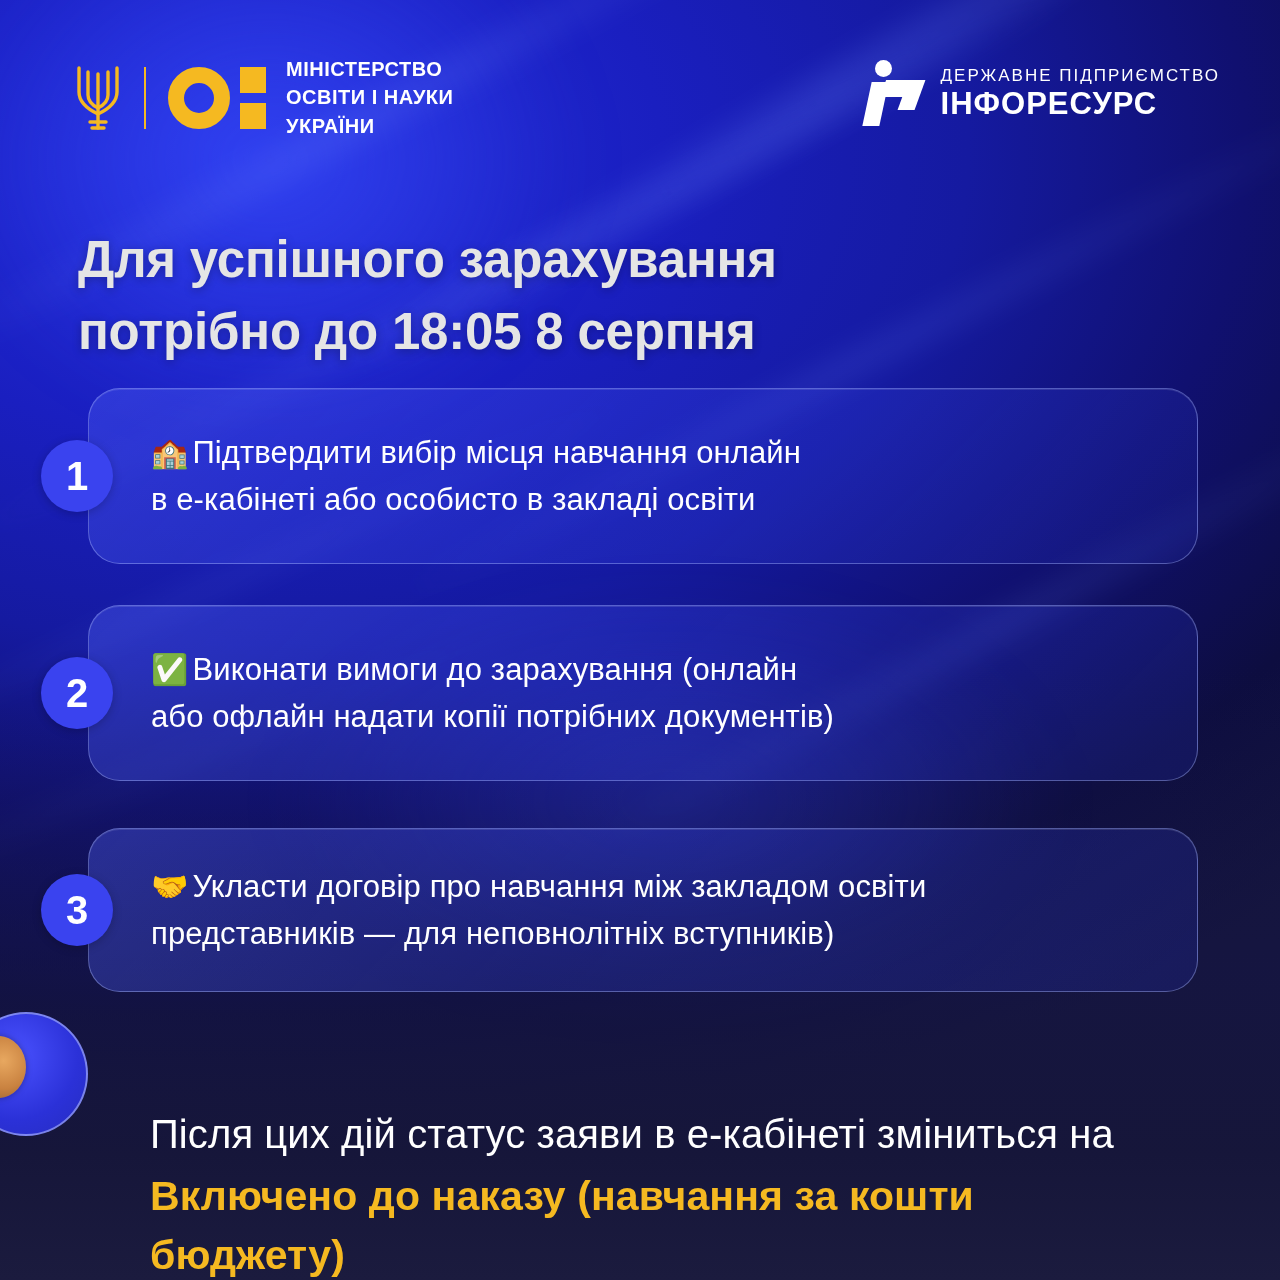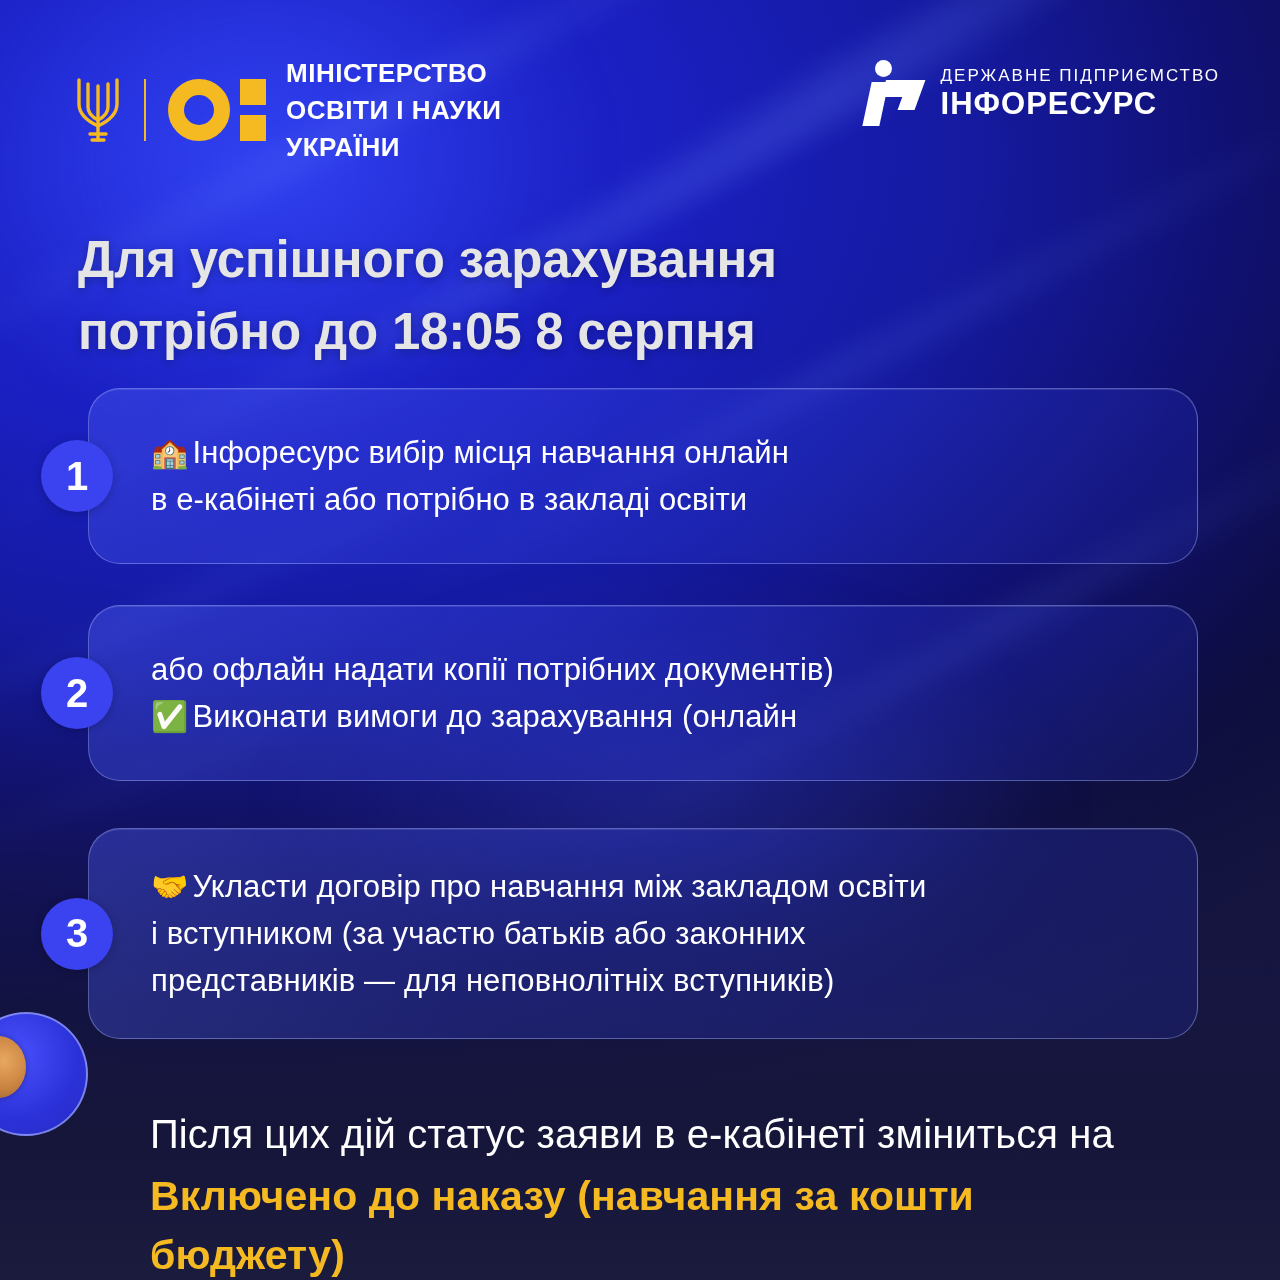--- a/index.html
+++ b/index.html
@@ -79,21 +79,21 @@
   .trident { width: 52px; height: 72px; }
   .vrule { width: 2px; height: 62px; background: #F5B921; margin: 0 22px 0 20px; }
   .mon-mark { display: flex; align-items: center; gap: 10px; margin-right: 20px; }
   .mon-o {
     width: 62px; height: 62px; border-radius: 50%;
     border: 16px solid #F5B921; box-sizing: border-box;
   }
   .mon-colon { display: flex; flex-direction: column; gap: 10px; }
   .mon-colon i { display: block; width: 26px; height: 26px; background: #F5B921; }
   .mon-text {
-    color: #ffffff; font-weight: bold; font-size: 26px; line-height: 1.42;
+    color: #ffffff; font-weight: bold; font-size: 20px; line-height: 1.42;
     letter-spacing: 0.5px; text-transform: uppercase;
   }
 
   .ir-logo { position: absolute; right: 60px; top: 58px; display: flex; align-items: center; gap: 16px; }
   .ir-mark { position: relative; width: 64px; height: 68px; }
   .ir-mark .dot { position: absolute; left: 14px; top: 2px; width: 17px; height: 17px; background:#fff; border-radius:50%; }
   .ir-mark .stem { position: absolute; left: 6px; top: 24px; width: 17px; height: 44px; background:#fff; transform: skewX(-12deg); }
   .ir-mark .hook { position: absolute; left: 22px; top: 22px; width: 38px; height: 17px; background:#fff; transform: skewX(-20deg); }
   .ir-mark .hook2 { position: absolute; left: 42px; top: 22px; width: 17px; height: 30px; background:#fff; transform: skewX(-20deg); }
   .ir-text { color:#fff; }
@@ -217,42 +217,41 @@
     <div>Для успішного зарахування</div>
     <div>потрібно до 18:05 8 серпня</div>
   </div>
 
   <div class="steps">
 
     <div class="step" id="step-1">
       <div class="card">
         <div class="badge">1</div>
         <div class="step-text">
-          <div><span class="emj">🏫</span><span>Інфоресурс вибір місця навчання онлайн</span></div>
-          <div>в е-кабінеті або потрібно в закладі освіти</div>
+          <div><span class="emj">🏫</span><span>Підтвердити вибір місця навчання онлайн</span></div>
+          <div>в е-кабінеті або особисто в закладі освіти</div>
         </div>
       </div>
     </div>
 
     <div class="step" id="step-2">
       <div class="card">
         <div class="badge">2</div>
         <div class="step-text">
+          <div><span class="emj">✅</span><span>Виконати вимоги до зарахування (онлайн</span></div>
           <div>або офлайн надати копії потрібних документів)</div>
-          <div><span class="emj">✅</span><span>Виконати вимоги до зарахування (онлайн</span></div>
         </div>
       </div>
     </div>
 
     <div class="step" id="step-3">
       <div class="card">
         <div class="badge">3</div>
         <div class="step-text">
           <div><span class="emj">🤝</span><span>Укласти договір про навчання між закладом освіти</span></div>
-          <div>і вступником (за участю батьків або законних</div>
           <div>представників — для неповнолітніх вступників)</div>
         </div>
       </div>
     </div>
 
   </div>
 
   <div class="footer">
     <div class="f1">Після цих дій статус заяви в е-кабінеті зміниться на</div>
     <div class="f2">Включено до наказу (навчання за кошти бюджету)</div>

